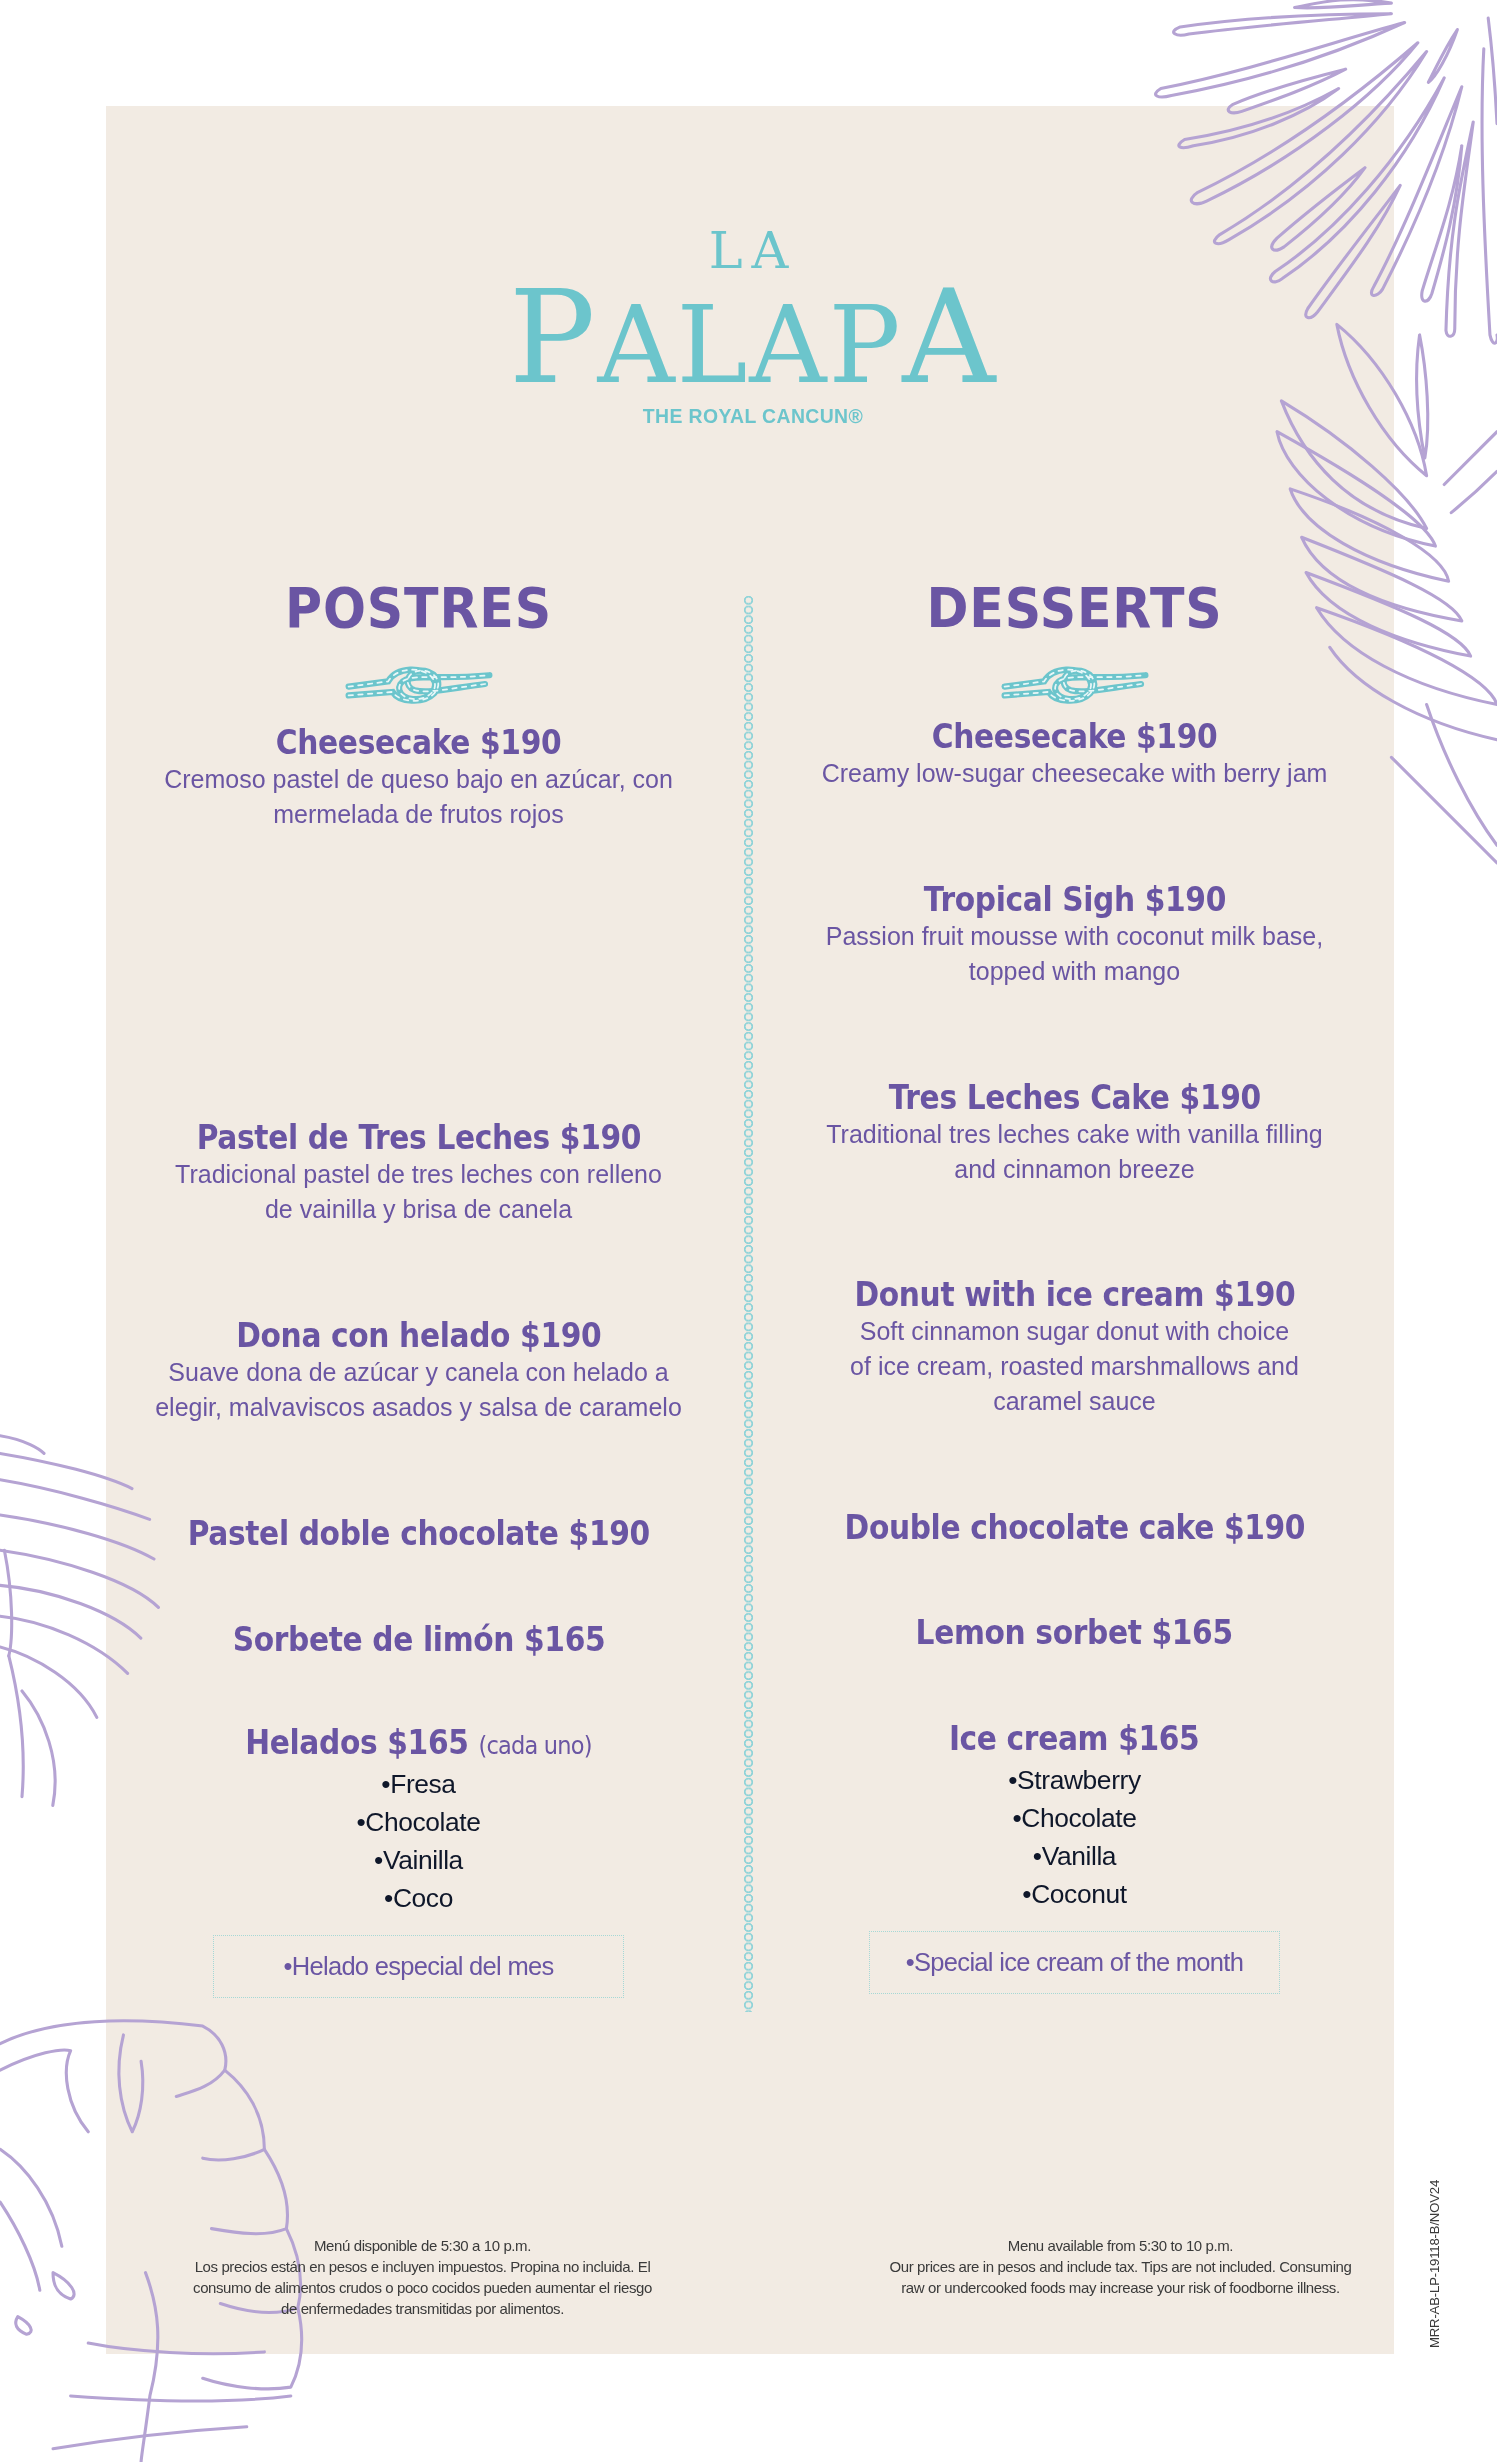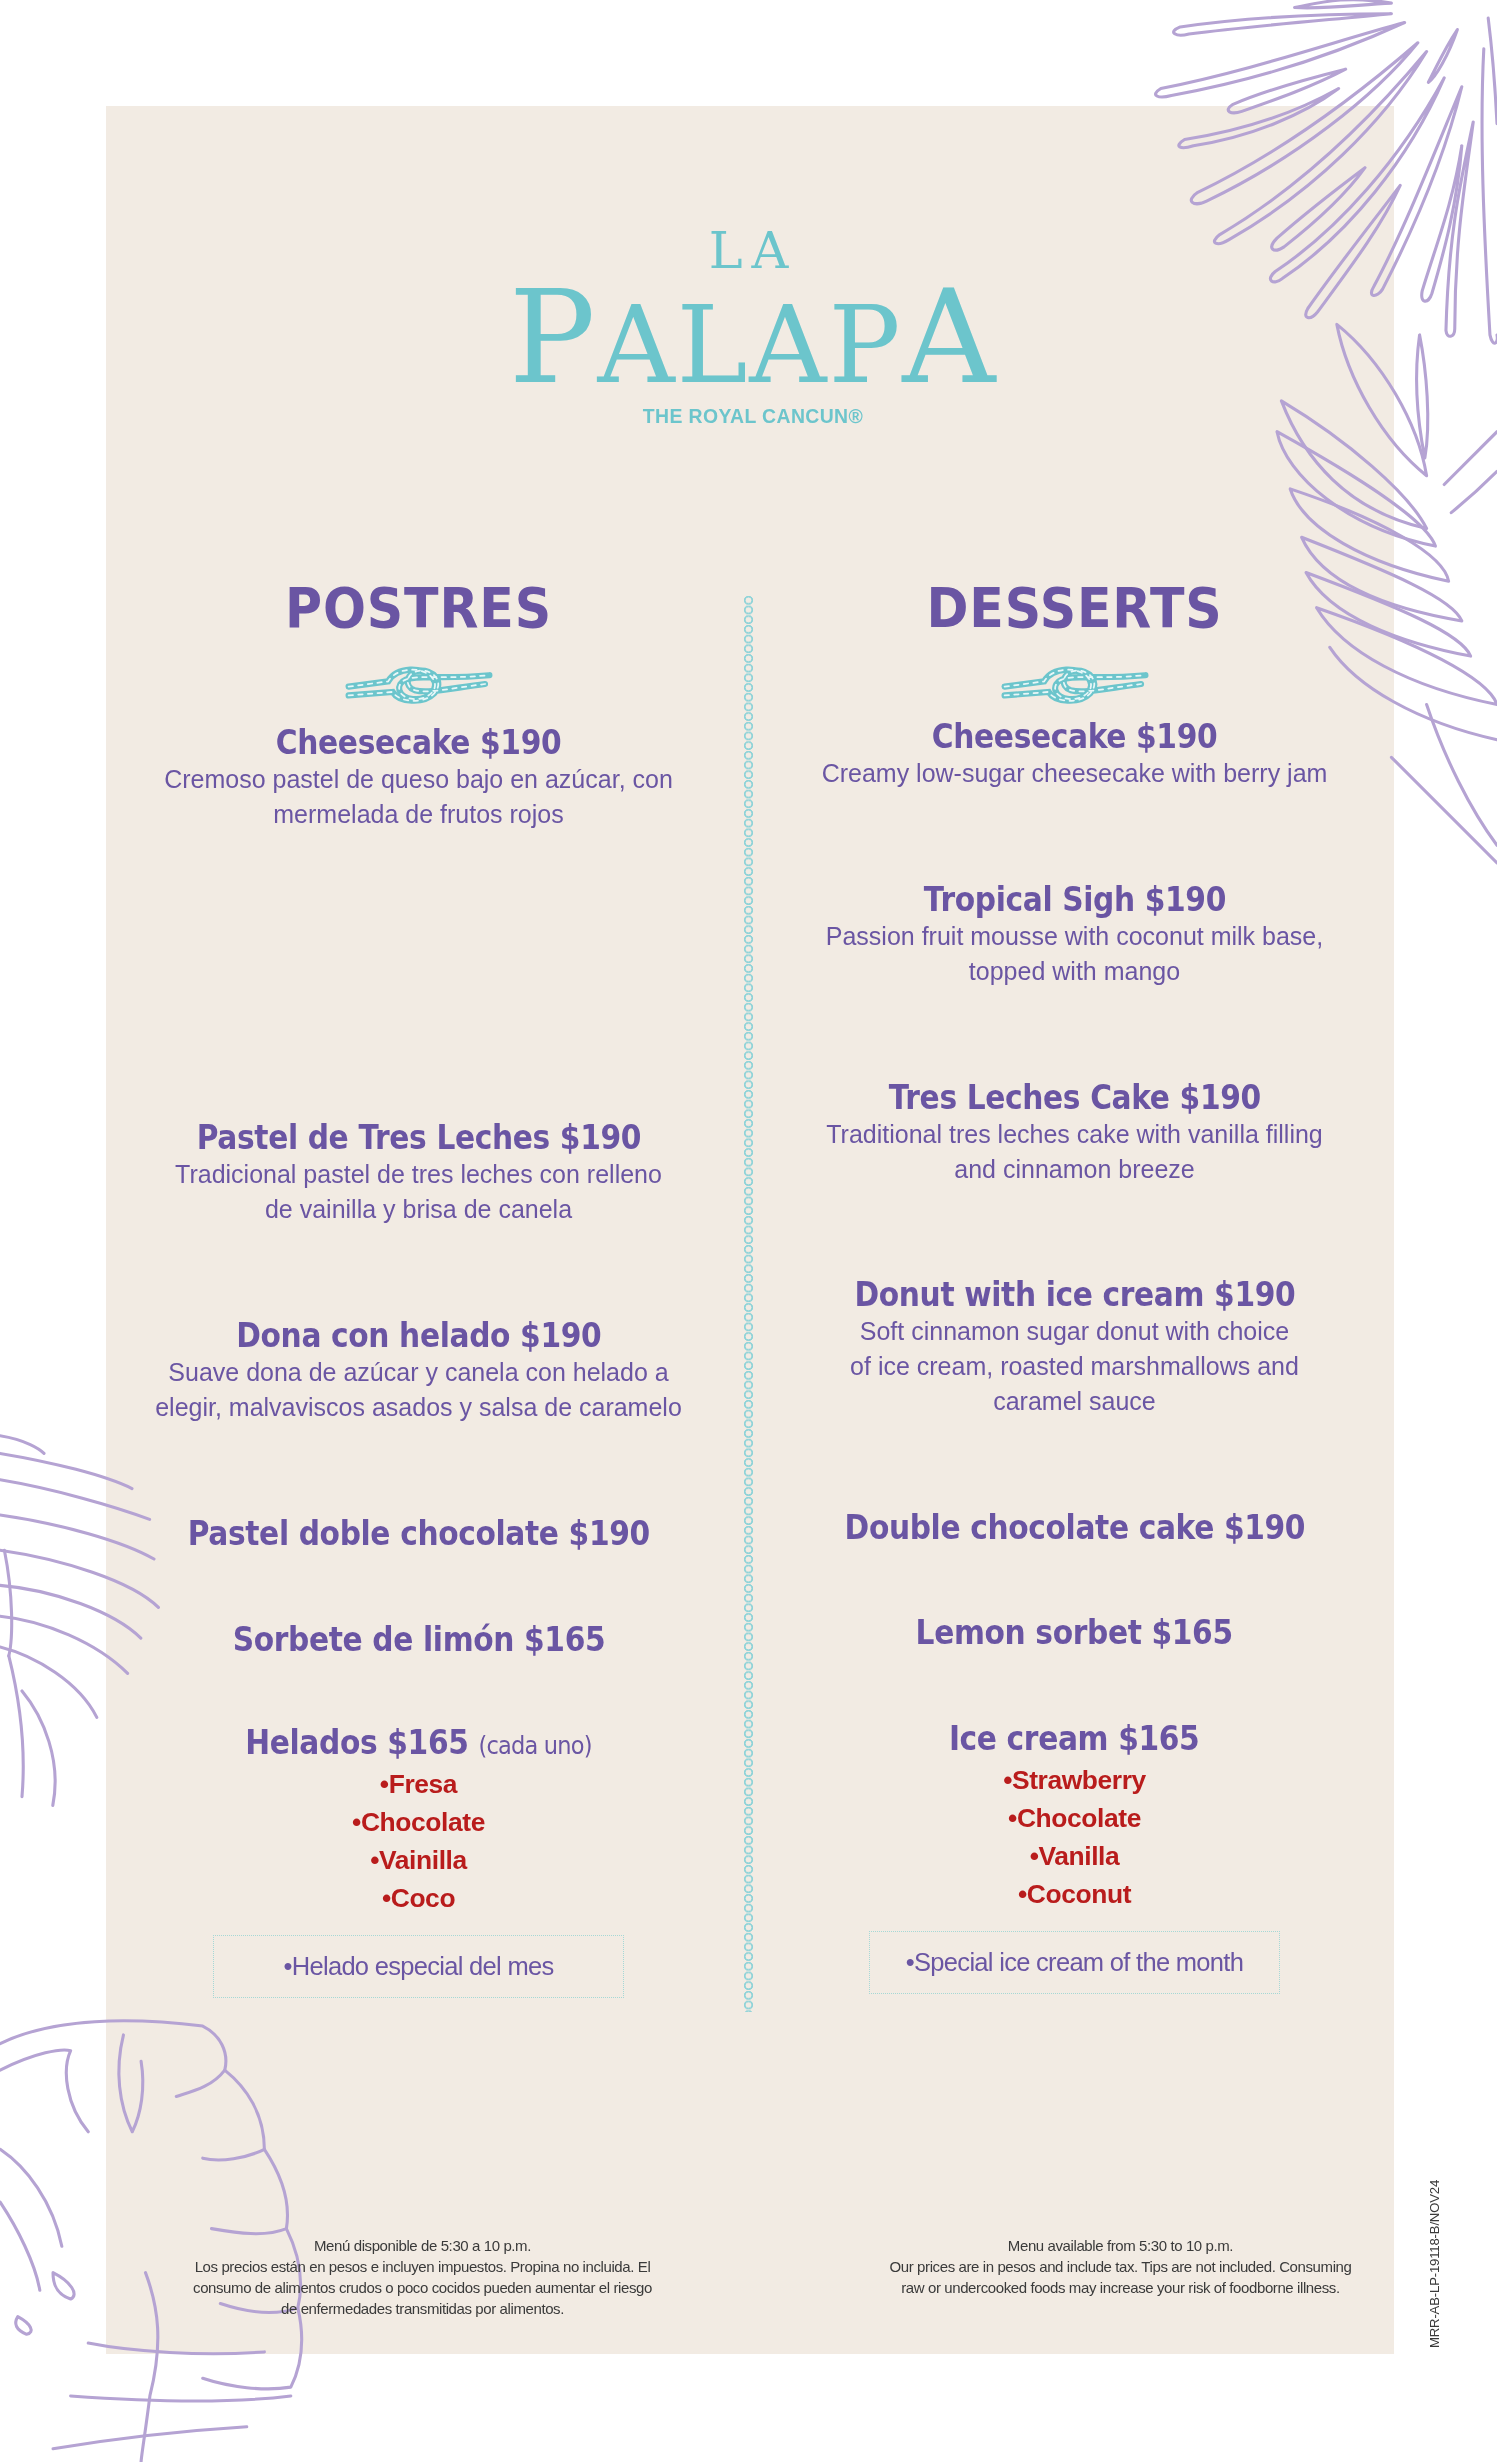--- a/index.html
+++ b/index.html
@@ -48,22 +48,22 @@
       color: #6a55a3; line-height: 1.15; letter-spacing: -0.4px;
       transform: scaleX(0.9); display: inline-block; white-space: nowrap;
     }
     .item-name .note { font-weight: normal; font-size: 25px; letter-spacing: -0.9px; }
     .item-desc {
       font-family: "Liberation Sans", sans-serif; font-size: 25px; color: #6a55a3;
       line-height: 35px; margin-top: 0; white-space: pre-line;
     }
     .flavors { margin-top: 3.5px; }
     .flavor {
-      font-family: "Liberation Sans", sans-serif; font-size: 26.4px; color: #b91c1c;
-      line-height: 38px; letter-spacing: -0.4px; font-weight: bold;
+      font-family: "Liberation Sans", sans-serif; font-size: 26.4px; color: #0f172a;
+      line-height: 38px; letter-spacing: -0.4px;
     }
     .special-box {
       margin: 17.6px auto 0; width: 411px; height: 63px;
       border: 1.8px dotted #a6d8d6;
       display: flex; align-items: center; justify-content: center;
     }
     .special-box span {
       font-family: "Liberation Sans", sans-serif; font-size: 25.5px; color: #6a55a3; letter-spacing: -0.7px;
     }
 

